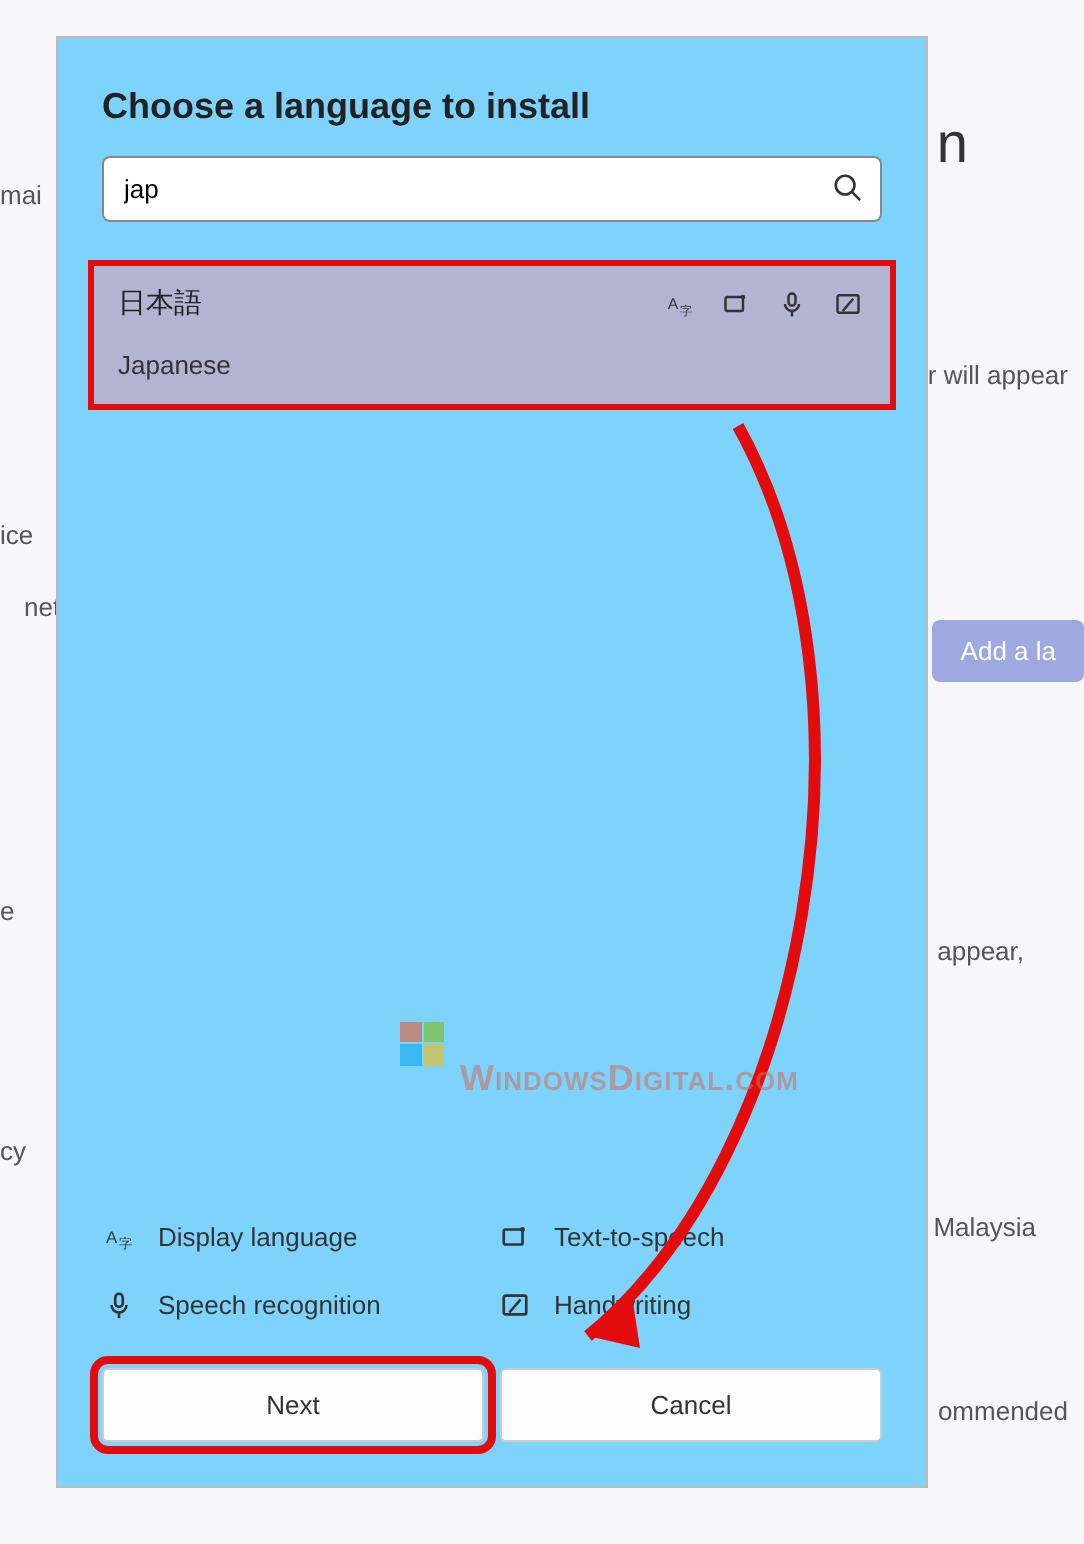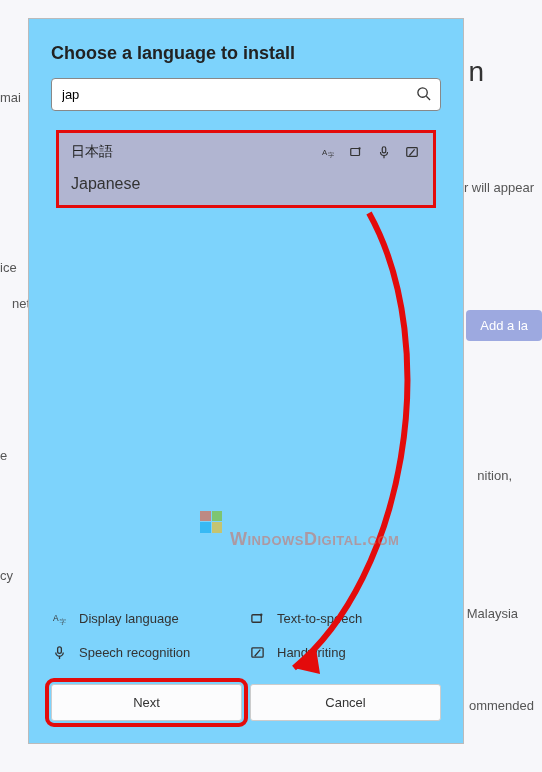--- a/index.html
+++ b/index.html
@@ -11,23 +11,23 @@
 .bg .add-btn { position: absolute; right: 0; top: 310px; background: #9da9e0; color: #fff; padding: 8px 14px; border-radius: 4px; font-size: 13px; }
 
 
 .dialog { position: absolute; left: 28px; top: 18px; width: 436px; height: 726px; background: #7dd3fc; border: 1px solid #bbb; display: flex; flex-direction: column; }
 .dialog-title { padding: 24px 22px 14px 22px; font-size: 18px; font-weight: 600; color: #222; }
 .search-wrap { margin: 0 22px 8px 22px; position: relative; }
 .search-input { width: 100%; padding: 8px 34px 8px 10px; border: 1px solid #888; border-radius: 4px; font-size: 13px; outline: none; background: #fff; }
 .search-icon { position: absolute; right: 10px; top: 50%; transform: translateY(-50%); }
 
 .results { flex: 1 1 auto; margin: 4px 10px 4px 10px; border: 1px solid transparent; overflow: auto; padding: 4px 0; }
-.lang-item { background: #b1b5d1; margin: 2px 16px; padding: 10px 12px 12px 12px; border: 3px solid #e30b0b; position: relative; }
+.lang-item { background: #b1b5d1; margin: 2px 4px; padding: 10px 12px 12px 12px; border: 3px solid #e30b0b; position: relative; }
 .lang-native { font-size: 14px; color: #222; font-weight: 500; }
-.lang-name { font-size: 16px; color: #333; margin-top: 14px; }
+.lang-name { font-size: 13px; color: #333; margin-top: 14px; }
 .lang-icons { position: absolute; right: 14px; top: 12px; display: flex; gap: 14px; align-items: center; }
 
 .legend { padding: 8px 22px 14px 22px; display: grid; grid-template-columns: 1fr 1fr; row-gap: 18px; column-gap: 6px; color: #333; font-size: 13px; }
 .legend-row { display: flex; align-items: center; gap: 12px; }
 .legend-row .ic { width: 16px; height: 16px; display: inline-flex; align-items: center; justify-content: center; }
 
 .footer { display: flex; gap: 8px; padding: 10px 22px 22px 22px; }
 .btn { flex: 1; padding: 10px 0; text-align: center; background: #fcfcfd; border: 1px solid #ccc; border-radius: 3px; font-size: 13px; cursor: pointer; }
 .btn.next-box { outline: 4px solid #e30b0b; outline-offset: 2px; }
 
@@ -50,21 +50,21 @@
 </head>
 <body>
 
 <div class="bg">
   <span class="n-letter">n</span>
   <span class="frag" style="left:0; top:90px">mai</span>
   <span class="frag" style="left:0; top:260px">ice</span>
   <span class="frag" style="left:12px; top:296px">net</span>
   <span class="frag" style="right:8px; top:180px">rer will appear</span>
   <span class="frag" style="left:0; top:448px">e</span>
-  <span class="frag" style="right:30px; top:468px">nition,</span>
+  <span class="frag" style="right:30px; top:468px">appear,</span>
   <span class="frag" style="left:0; top:568px">cy</span>
   <span class="frag" style="right:24px; top:606px">Malaysia</span>
   <span class="frag" style="right:8px; top:698px">ommended</span>
   <div class="add-btn"><span>Add a la</span></div>
 </div>
 
 <div class="dialog">
   <div class="dialog-title">Choose a language to install</div>
 
   <div class="search-wrap">

